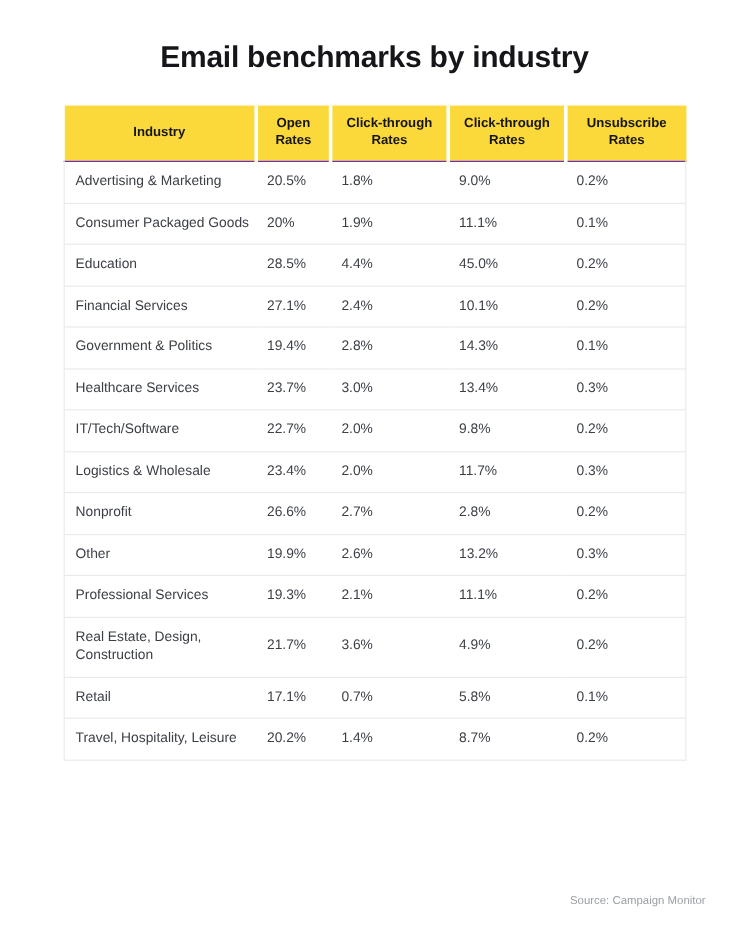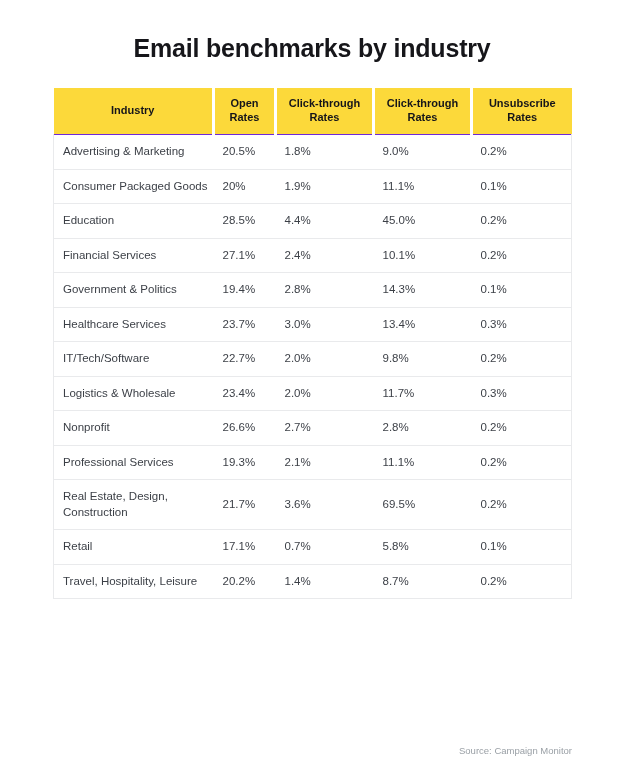--- a/index.html
+++ b/index.html
@@ -73,21 +73,21 @@
     border-left: 1px solid #e9eaec;
   }
   tbody tr td.lastcol {
     border-right: 1px solid #e9eaec;
   }
   tbody tr:first-child td {
     border-top: 1px solid #6d28d9;
   }
   .source {
     position: absolute;
-    right: 52px;
+    right: 36px;
     bottom: 22px;
     font-size: 9.5px;
     color: #9aa0a6;
   }
 </style>
 </head>
 <body>
 
 <div class="page">
 
@@ -169,31 +169,38 @@
             <td class="lastcol">0.3%</td>
           </tr>
           <tr>
             <td class="industry">Nonprofit</td>
             <td>26.6%</td>
             <td>2.7%</td>
             <td>2.8%</td>
             <td class="lastcol">0.2%</td>
           </tr>
           <tr>
+            <td class="industry">Other</td>
+            <td>19.9%</td>
+            <td>2.6%</td>
+            <td>13.2%</td>
+            <td class="lastcol">0.3%</td>
+          </tr>
+          <tr>
             <td class="industry">Professional Services</td>
             <td>19.3%</td>
             <td>2.1%</td>
             <td>11.1%</td>
             <td class="lastcol">0.2%</td>
           </tr>
           <tr>
             <td class="industry">Real Estate, Design, Construction</td>
             <td>21.7%</td>
             <td>3.6%</td>
-            <td>69.5%</td>
+            <td>4.9%</td>
             <td class="lastcol">0.2%</td>
           </tr>
           <tr>
             <td class="industry">Retail</td>
             <td>17.1%</td>
             <td>0.7%</td>
             <td>5.8%</td>
             <td class="lastcol">0.1%</td>
           </tr>
           <tr>

